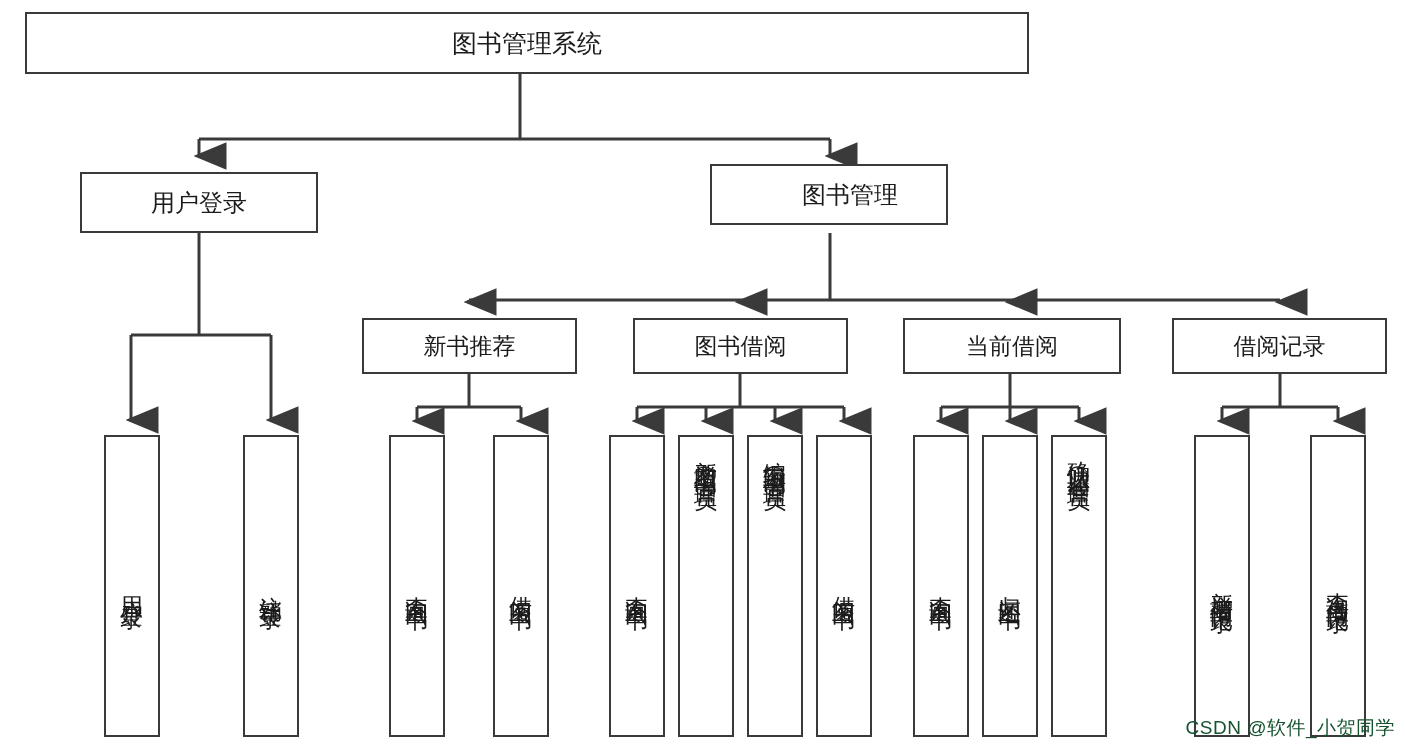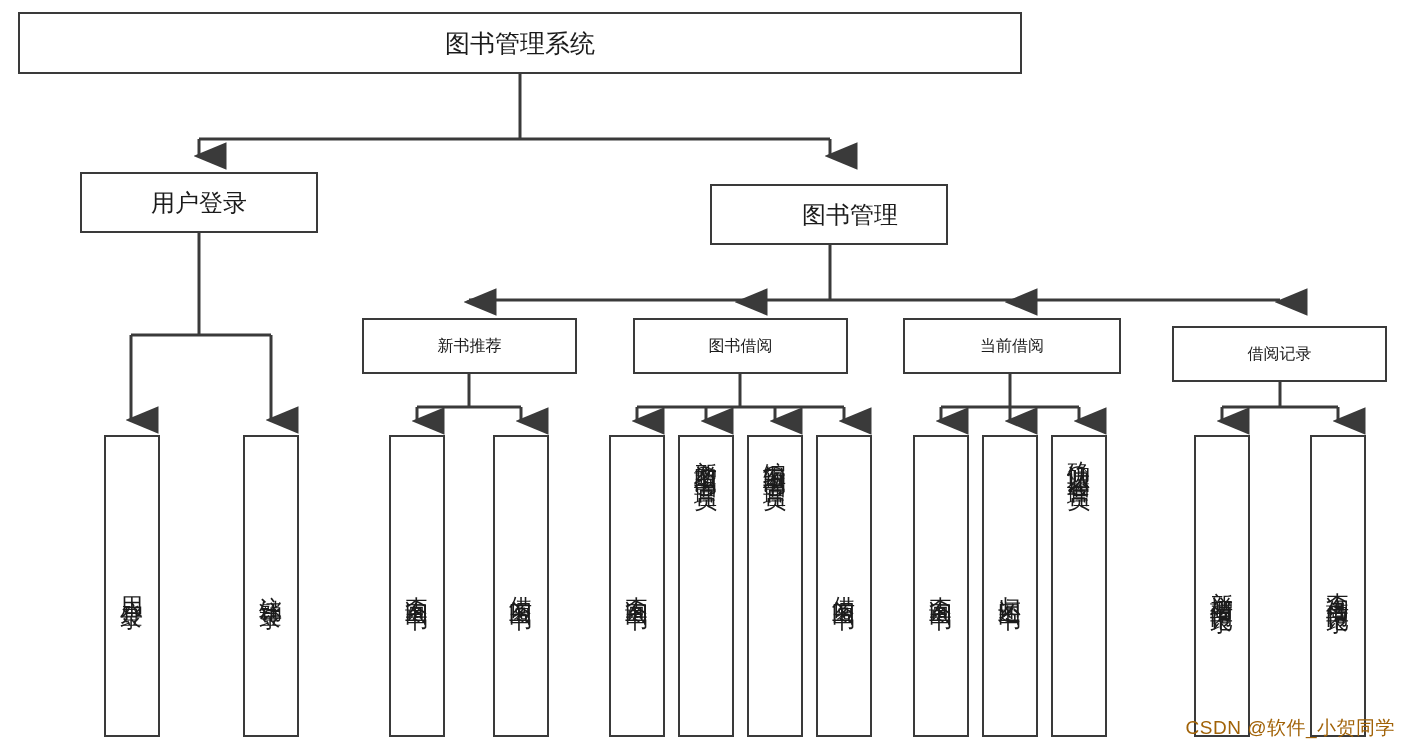--- a/index.html
+++ b/index.html
@@ -31,26 +31,27 @@
     background: #ffffff;
     border: 2px solid #3a3a3a;
     display: flex;
     align-items: center;
     justify-content: center;
     color: #1b1b1b;
     z-index: 3;
   }
   .node-root {
     font-size: 25px;
+    margin-left: 7px;
   }
   .node-l2 {
     font-size: 24px;
   }
   .node-l3 {
-    font-size: 16px;
+    font-size: 23px;
   }
   .node-leaf {
     font-size: 23px;
     align-items: flex-start;
     padding-top: 0;
   }
   .vtext {
     writing-mode: vertical-rl;
     text-orientation: upright;
     letter-spacing: 4px;
@@ -68,21 +69,21 @@
   .leaf-inner.top {
     align-items: flex-start;
     padding-top: 6px;
     box-sizing: border-box;
   }
   .watermark {
     position: absolute;
     right: 10px;
     bottom: 6px;
     font-size: 19px;
-    color: #a16207;
+    color: #14532d;
     letter-spacing: 0.5px;
     z-index: 6;
     white-space: nowrap;
   }
 </style>
 </head>
 <body>
 
 <div id="canvas">
 
@@ -136,34 +137,34 @@
     </g>
   </svg>
 
   <div class="node node-root" style="left:18px; top:12px; width:1004px; height:62px;">
     <span>图书管理系统</span>
   </div>
 
   <div class="node node-l2" style="left:80px; top:172px; width:238px; height:61px;">
     <span>用户登录</span>
   </div>
-  <div class="node node-l2" style="left:710px; top:184px; width:238px; height:61px;padding-left:42px;">
+  <div class="node node-l2" style="left:710px; top:164px; width:238px; height:61px;padding-left:42px;">
     <span>图书管理</span>
   </div>
 
   <div class="node node-l3" style="left:362px; top:318px; width:215px; height:56px;">
     <span>新书推荐</span>
   </div>
   <div class="node node-l3" style="left:633px; top:318px; width:215px; height:56px;text-align:right;">
     <span>图书借阅</span>
   </div>
   <div class="node node-l3" style="left:903px; top:318px; width:218px; height:56px;">
     <span>当前借阅</span>
   </div>
-  <div class="node node-l3" style="left:1172px; top:318px; width:215px; height:56px;margin-top:8px;">
+  <div class="node node-l3" style="left:1172px; top:318px; width:215px; height:56px;">
     <span>借阅记录</span>
   </div>
 
   <div class="node node-leaf" style="left:104px; top:435px; width:56px; height:302px;">
     <span class="leaf-inner">
         <span class="vtext">用户登录</span>
       </span>
   </div>
   <div class="node node-leaf" style="left:243px; top:435px; width:56px; height:302px;">
     <span class="leaf-inner">

